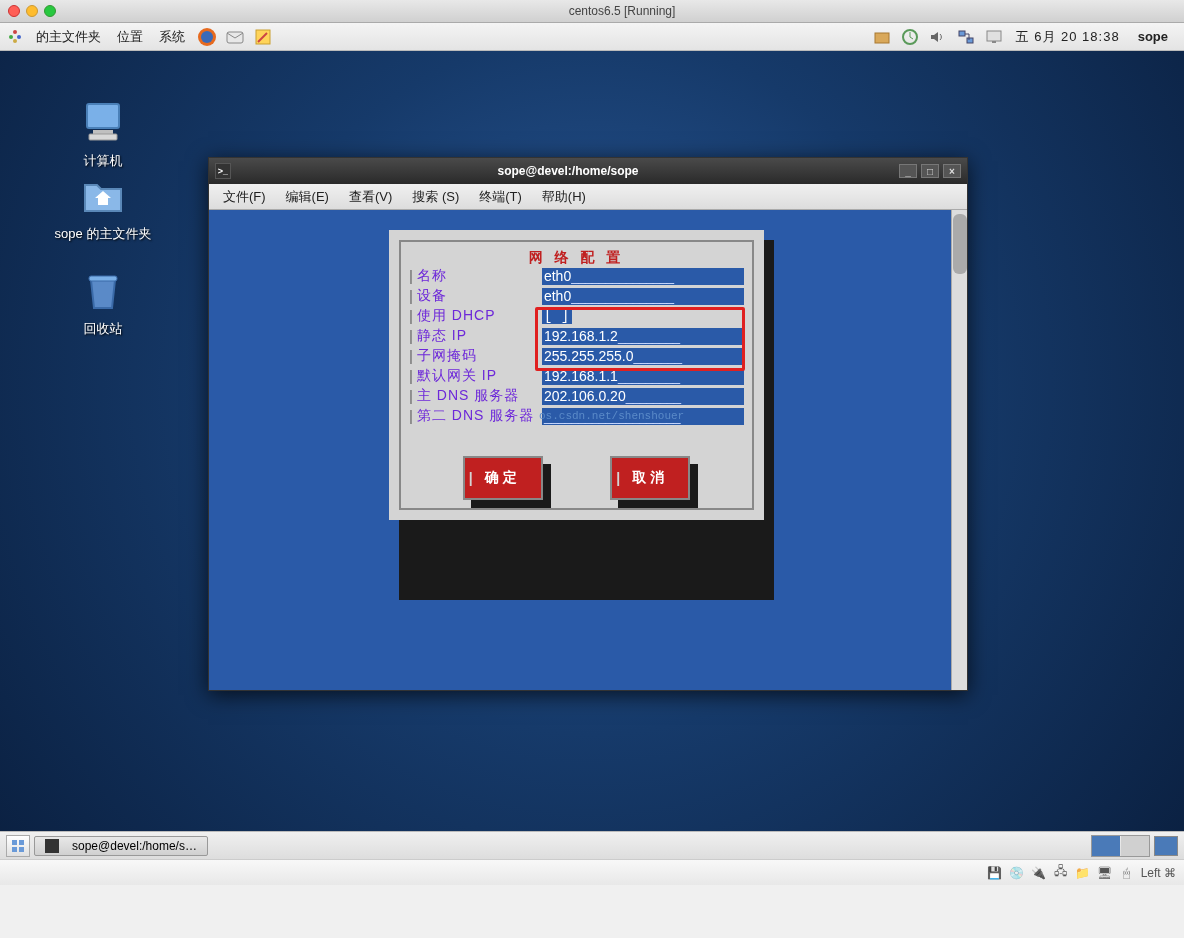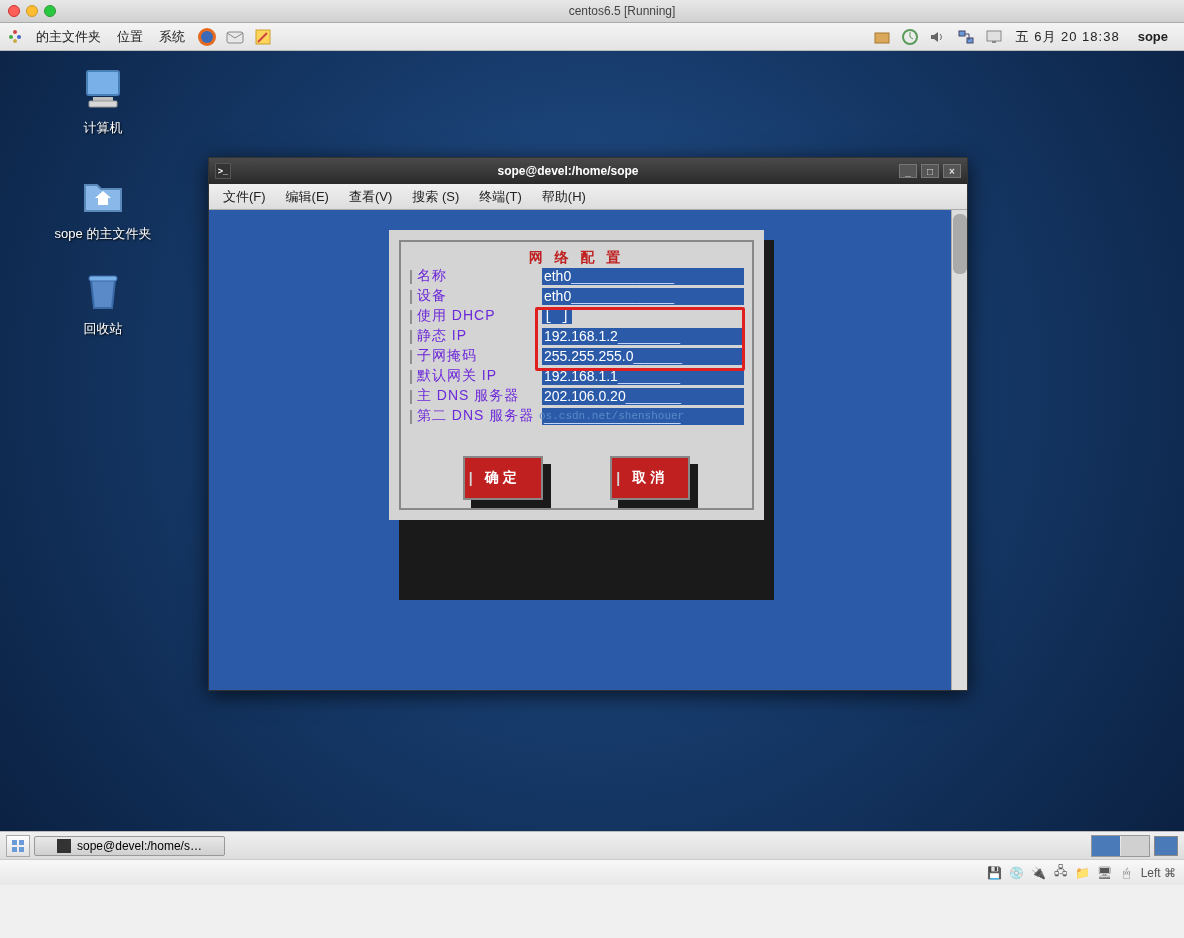--- a/index.html
+++ b/index.html
@@ -64,21 +64,21 @@
 .tui-btn-shadow { position:absolute; left:8px; top:8px; width:80px; height:44px; background:#1a1a1a; }
 .tui-btn { position:relative; width:80px; height:44px; background:#c02020; color:#fff; display:flex; align-items:center; justify-content:center; font-weight:bold; letter-spacing:4px; border:2px solid #888; cursor:pointer; }
 .tui-btn-pipe-l { position:absolute; left:4px; color:#d4d4d4; }
 
 .tui-footer { position:absolute; bottom:10px; left:0; right:16px; color:#fff; font-family:"Courier New",monospace; font-size:14px; font-weight:bold; text-align:center; letter-spacing:0.5px; }
 .watermark { position:absolute; color:#5a8ac8; font-size:11px; font-family:"Courier New",monospace; }
 
 
 .gnome-taskbar { position:absolute; left:0; right:0; height:28px; background:linear-gradient(#f0f0f0,#ddd); border-top:1px solid #bbb; display:flex; align-items:center; padding:0 6px; font-size:12px; bottom:26px; }
 .taskbar-btn { width:24px; height:22px; border:1px solid #aaa; background:linear-gradient(#fff,#e0e0e0); margin-right:4px; display:flex; align-items:center; justify-content:center; cursor:pointer; }
-.task-item { padding:2px 22px; border:1px solid #999; background:linear-gradient(#e8e8e8,#d0d0d0); border-radius:2px; display:flex; align-items:center; gap:6px; cursor:pointer; }
+.task-item { padding:2px 10px; border:1px solid #999; background:linear-gradient(#e8e8e8,#d0d0d0); border-radius:2px; display:flex; align-items:center; gap:13px; cursor:pointer; }
 .task-icon { width:14px; height:14px; background:#333; }
 .workspace-switcher { margin-left:auto; display:flex; gap:1px; border:1px solid #999; }
 .ws { width:28px; height:20px; background:#d0d0d0; }
 .ws.active { background:#4a7ab8; }
 .ws-mini { width:24px; height:20px; background:#4a7ab8; border:1px solid #888; margin-left:4px; }
 
 
 .host-status { position:absolute; bottom:0; left:0; right:0; height:26px; background:linear-gradient(#f8f8f8,#e8e8e8); border-top:1px solid #ccc; display:flex; align-items:center; justify-content:flex-end; padding:0 8px; font-size:12px; color:#555; gap:6px; }
 .host-status .hicon { width:16px; height:16px; display:inline-flex; align-items:center; justify-content:center; }
 </style>
@@ -153,21 +153,21 @@
       <svg viewBox="0 0 20 20">
         <rect x="3" y="4" width="14" height="10" fill="#e0e0e0" stroke="#888"></rect>
         <rect x="8" y="14" width="4" height="2" fill="#888"></rect>
       </svg>
     </span>
   <span class="menu-item" style="letter-spacing:1px;">五 6月 20 18:38</span>
   <span class="panel-user">sope</span>
 </div>
 
 <div class="desktop">
-  <div class="desktop-icon" style="left:48px; top:14px;text-align:center;">
+  <div class="desktop-icon" style="left:48px; top:47px;text-align:center;">
     <div class="icon-box computer-icon">
       <svg viewBox="0 0 48 48">
           <rect x="8" y="6" width="32" height="24" rx="2" fill="#7ab0e8" stroke="#4a80b8" stroke-width="2"></rect>
           <rect x="14" y="32" width="20" height="4" fill="#c0c0c0"></rect>
           <rect x="10" y="36" width="28" height="6" rx="1" fill="#d8d8d8" stroke="#999"></rect>
         </svg>
     </div>
     <div>计算机</div>
   </div>
   <div class="desktop-icon" style="left:48px; top:215px;">

